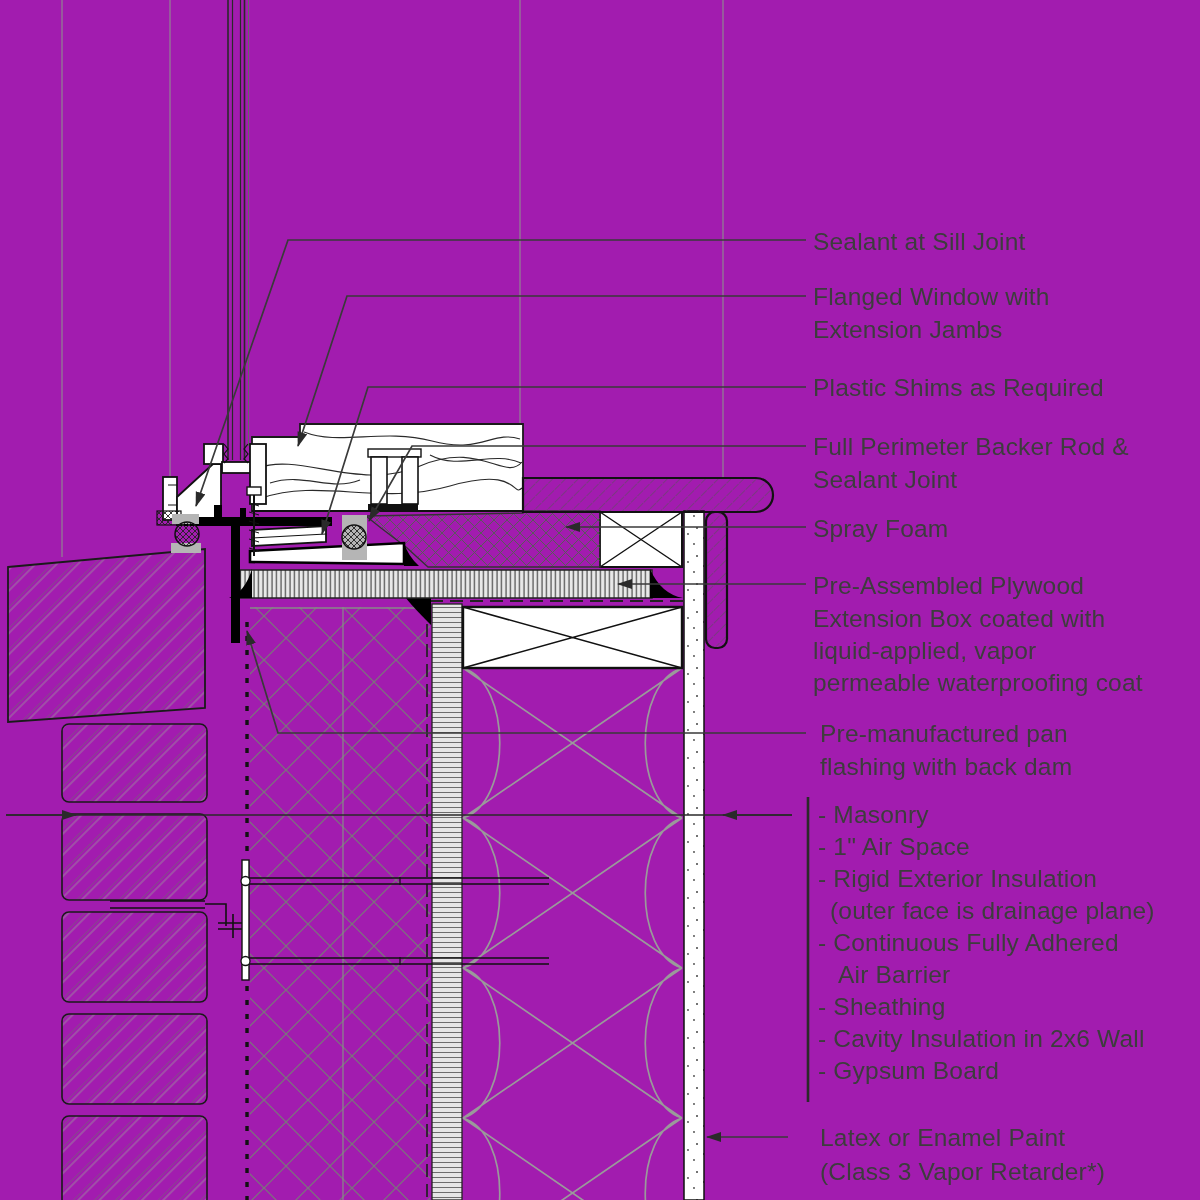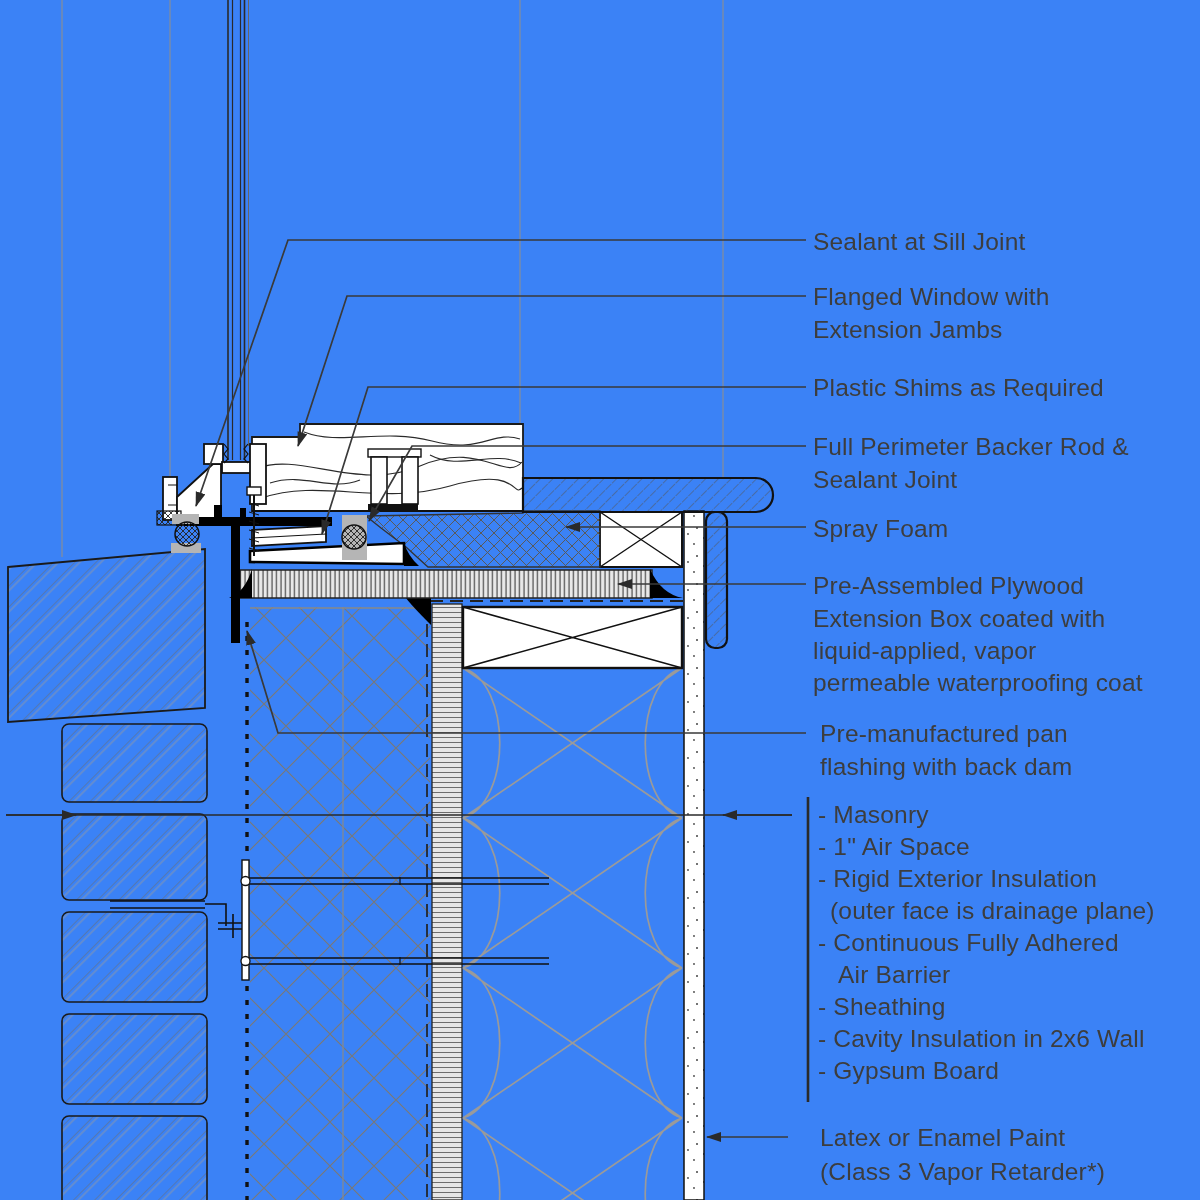--- a/index.html
+++ b/index.html
@@ -1,16 +1,16 @@
 <!DOCTYPE html>
 <html><head>
 <meta charset="utf-8">
 <style>
   html,body{margin:0;padding:0;background:#fff;}
-  .stage{position:relative;width:1200px;height:1200px;background:#3b82f6;overflow:hidden;font-family:"Liberation Sans",sans-serif;}
+  .stage{position:relative;width:1200px;height:1200px;background:#a21caf;overflow:hidden;font-family:"Liberation Sans",sans-serif;}
   svg{position:absolute;inset:0;}
   text{font-family:"Liberation Sans",sans-serif;fill:#3d3d3d;font-size:24.5px;letter-spacing:.2px;}
 </style>
 </head>
 <body>
 
 <div class="stage">
 <svg viewBox="0 0 1200 1200" width="1200" height="1200">
   <defs>
     <pattern id="pMasonry" width="15" height="15" patternUnits="userSpaceOnUse" patternTransform="rotate(45)">

